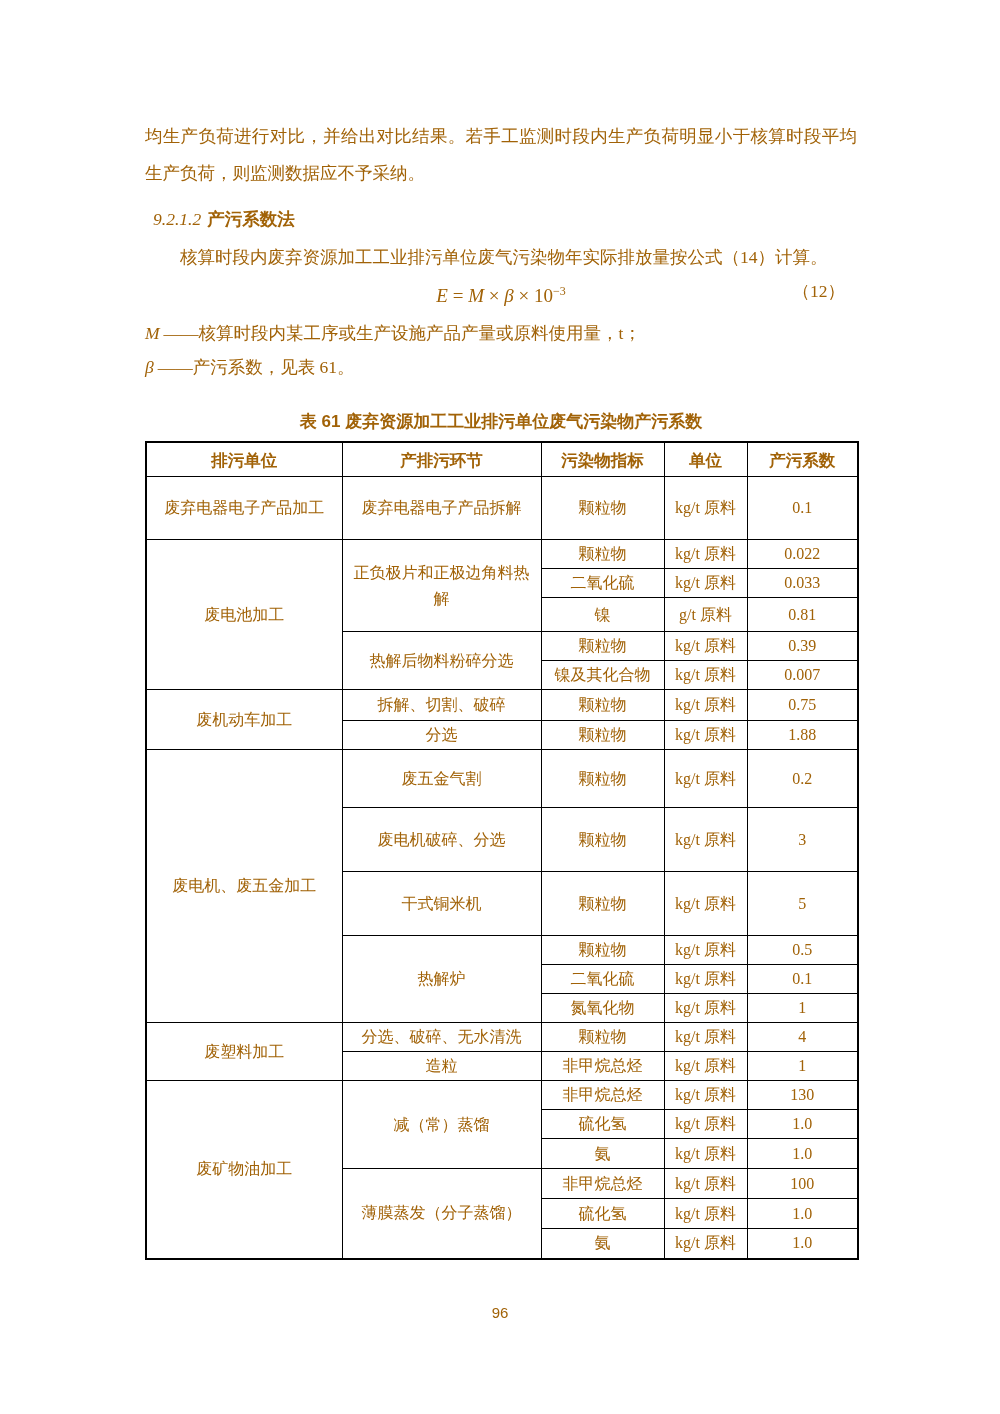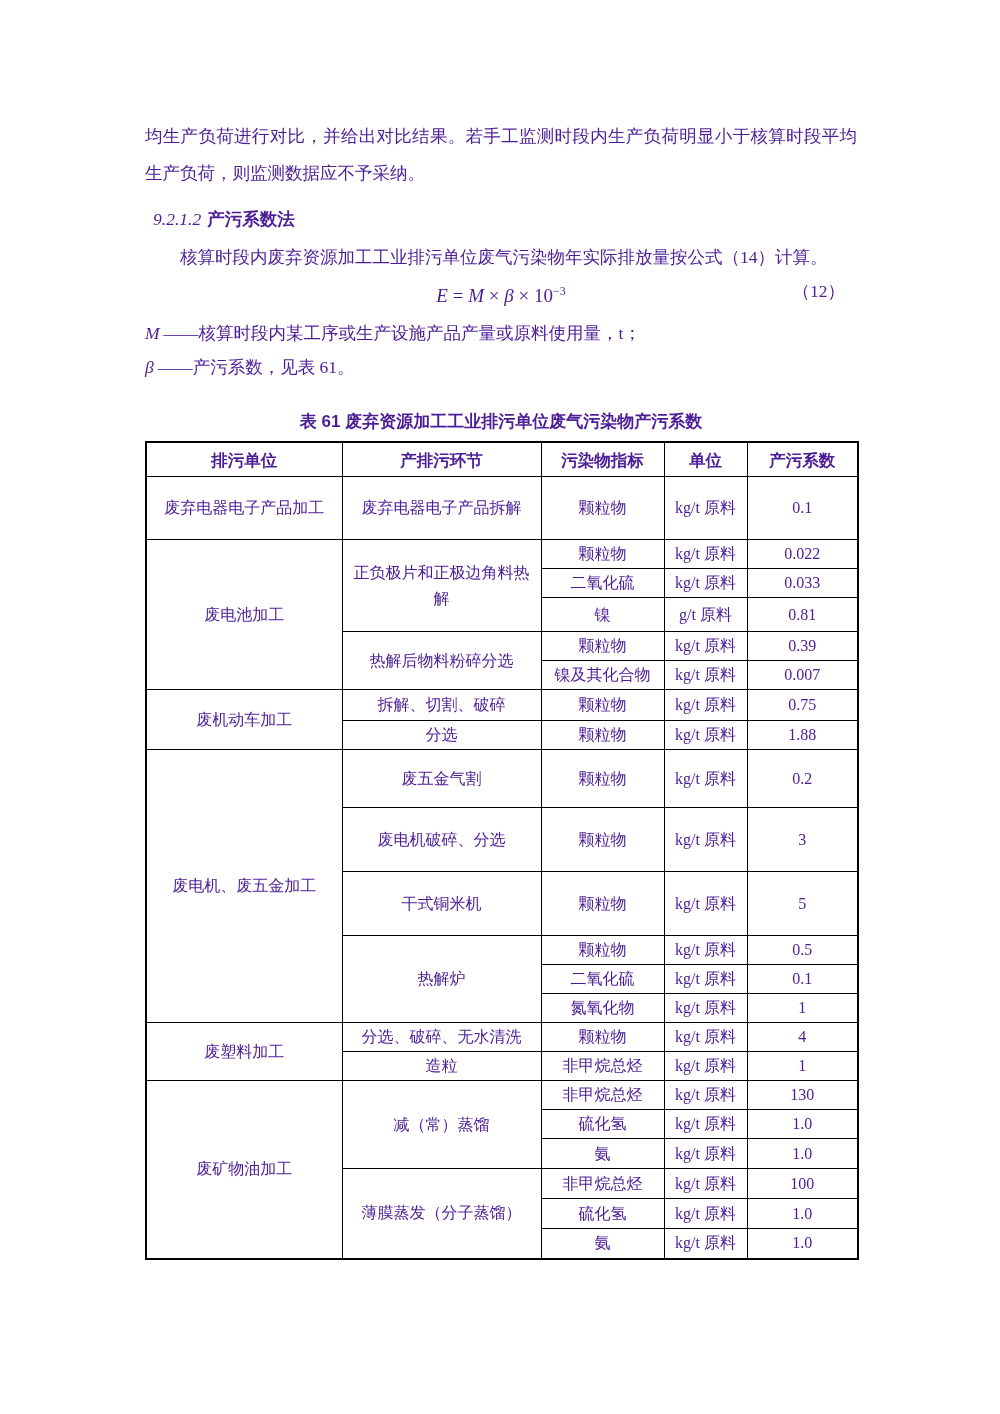--- a/index.html
+++ b/index.html
@@ -2,21 +2,21 @@
 <html><head>
 <meta charset="utf-8">
 <style>
   html,body{margin:0;padding:0;background:#e8e8e8;}
   .page{
     position:relative;
     width:1000px;height:1414px;
     background:#ffffff;
     margin:0 auto;
     font-family:"Liberation Serif","DejaVu Serif",serif;
-    color:#4c1d95;
+    color:#a16207;
     box-sizing:border-box;
   }
   .content{
     position:absolute;
     left:145px;top:118px;
     width:712px;
   }
   .para-top{
     font-size:17.5px;
     line-height:37px;
@@ -286,13 +286,14 @@
           <tr style="height: 30px;">
             <td>氨</td>
             <td>kg/t 原料</td>
             <td>1.0</td>
           </tr>
         </tbody>
     </table>
 
   </div>
 
+  <div class="page-number">96</div>
 </div>
 
 </body></html>

